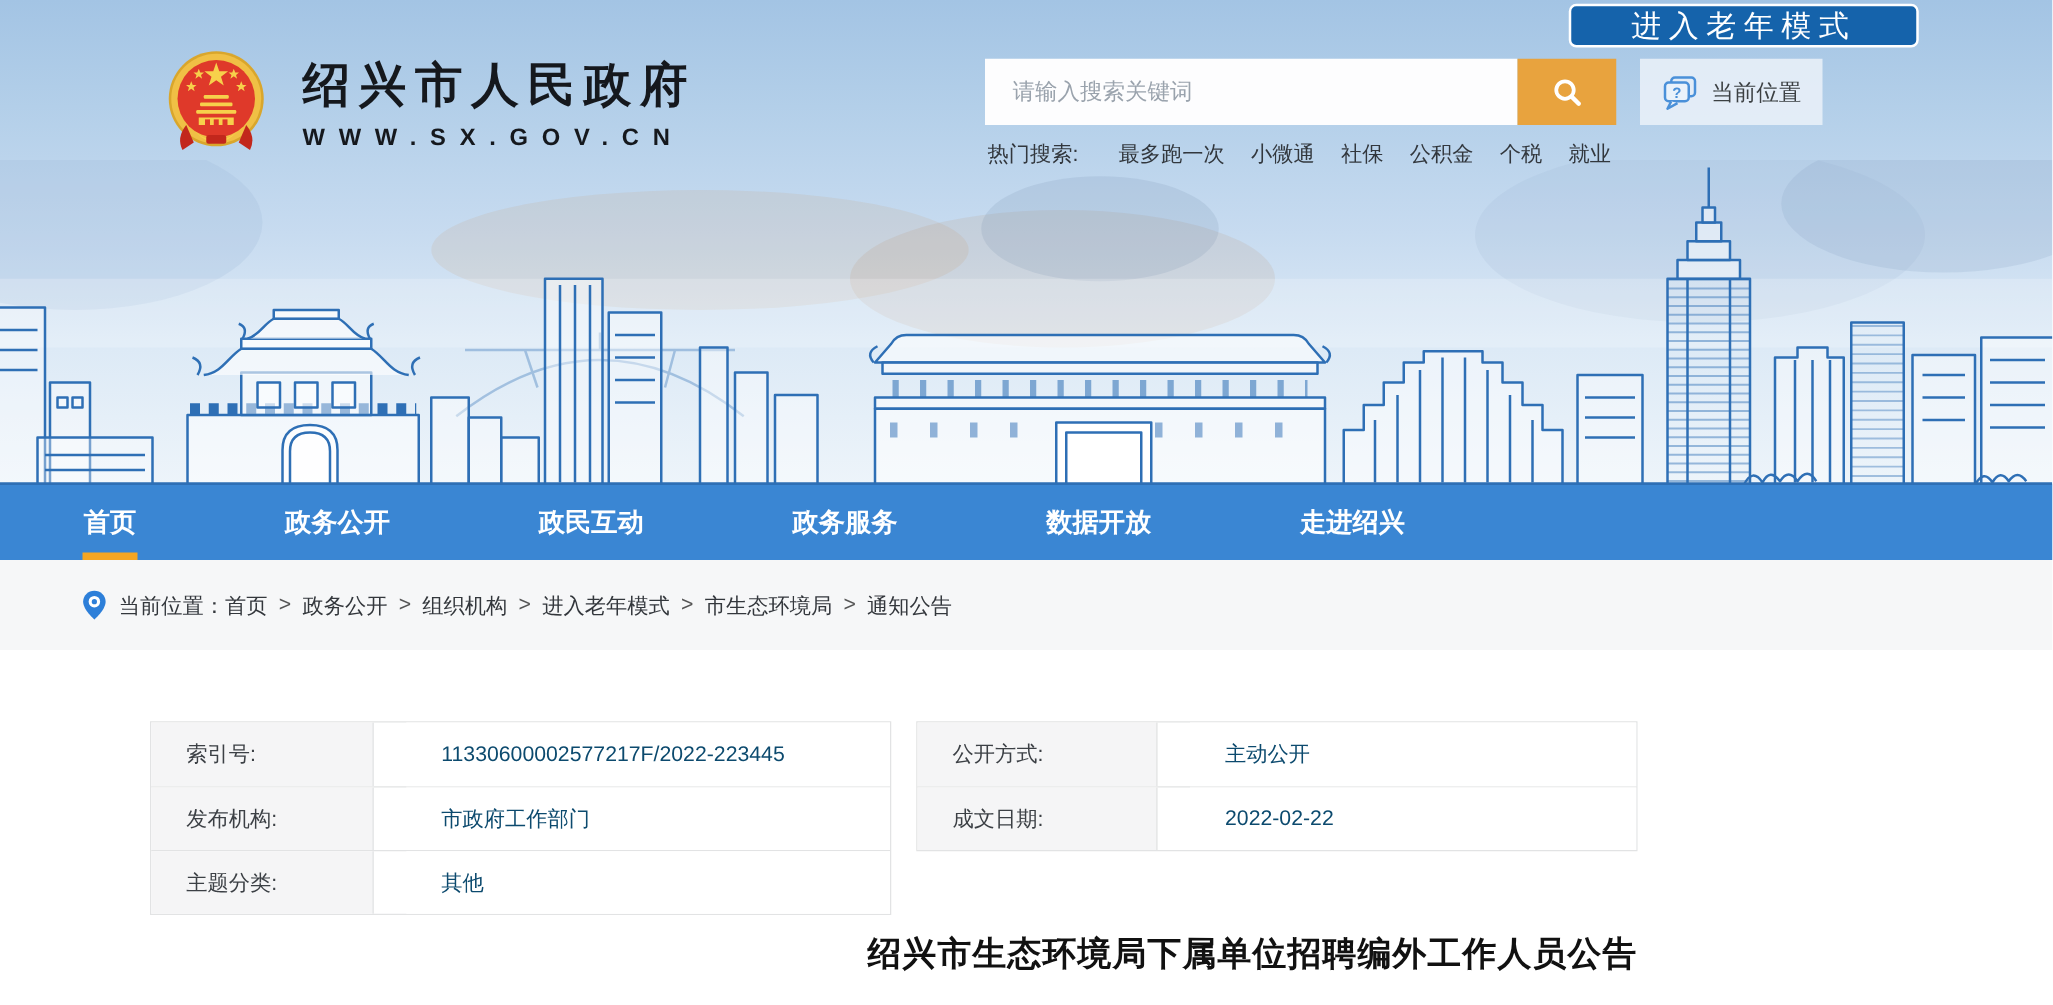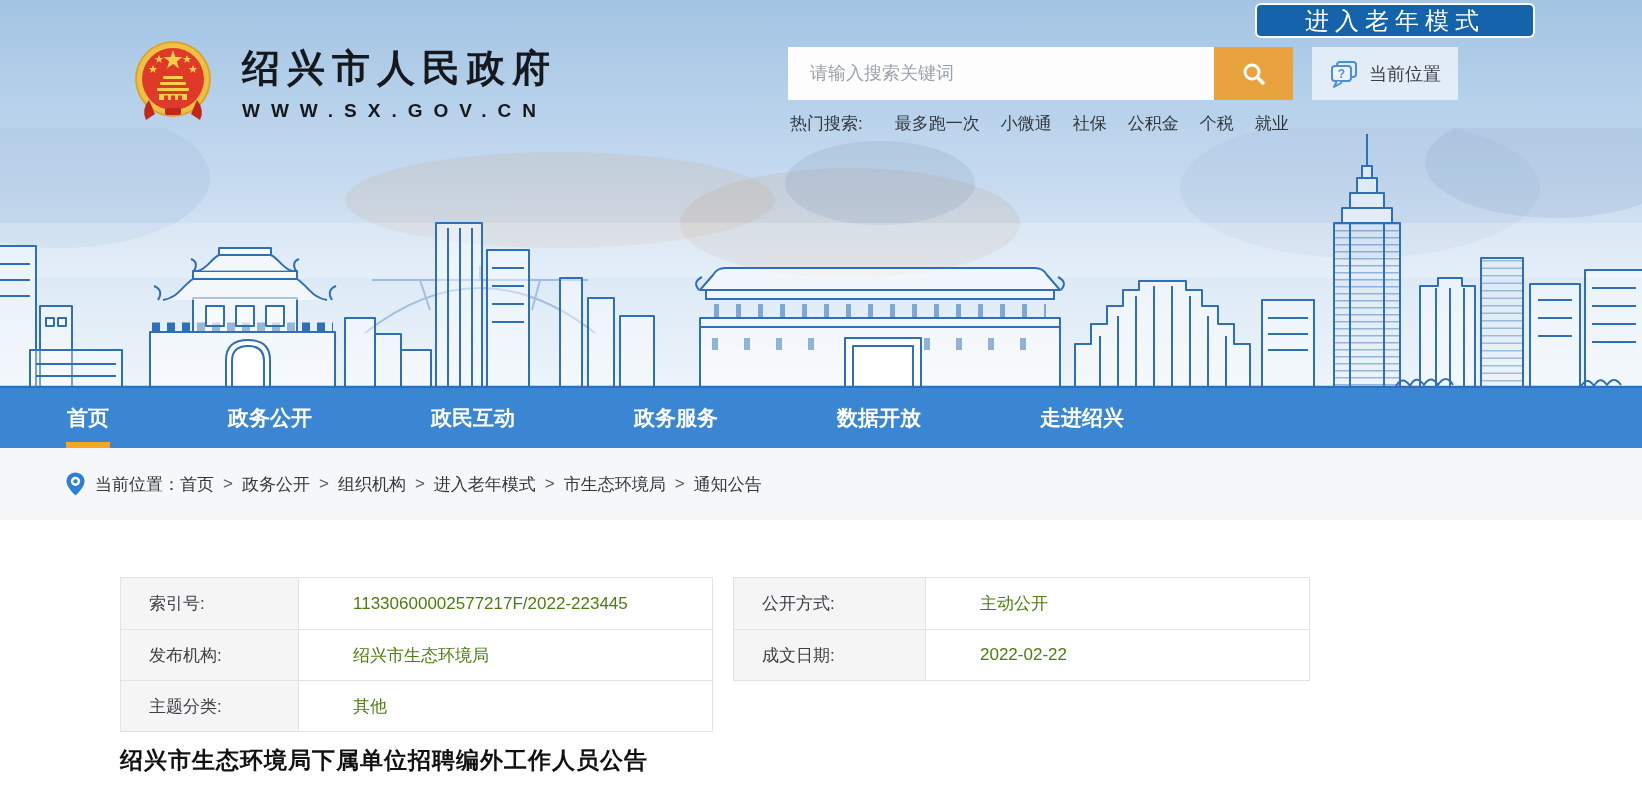--- a/index.html
+++ b/index.html
@@ -57,24 +57,24 @@
   .meta-wrap { display:flex; gap:20px; margin:57px 0 0 120px; width:1190px; }
   .meta-table { border:1px solid #e2e3e4; }
   .meta-table.left { width:593px; }
   .meta-table.right { width:577px; align-self:flex-start; }
   .meta-row { display:flex; height:51px;gap:26px; }
   .meta-row + .meta-row { border-top:1px solid #e2e3e4; }
   .meta-label { background:#f5f5f6; border-right:1px solid #e2e3e4; display:flex; align-items:center;
     padding-left:28px; font-size:17px; color:#3c4045; flex:none; }
   .meta-table.left .meta-label { width:178px; }
   .meta-table.right .meta-label { width:192px; }
-  .meta-value { flex:1; display:flex; align-items:center; padding-left:28px; font-size:17px; color:#4d7c0f; background:#fff; }
-
-  .article-title { width:1190px; margin:13px 0 0 120px; text-align:left;
-    font-size:23px; font-weight:bold; color:#111; letter-spacing:1px; }
+  .meta-value { flex:1; display:flex; align-items:center; padding-left:28px; font-size:17px; color:#0c4a6e; background:#fff; }
+
+  .article-title { width:1190px; margin:13px 0 0 120px; text-align:right;
+    font-size:27px; font-weight:bold; color:#111; letter-spacing:1px; }
 </style>
 </head>
 <body>
 
 <div class="banner">
 
   <svg class="skyline" viewBox="0 0 1642 260" fill="none" stroke="#2e6fb5" stroke-width="2" stroke-linejoin="round">
 
     <g stroke="none">
       <ellipse cx="60" cy="50" rx="150" ry="70" fill="#9db6d4" opacity="0.22"></ellipse>
@@ -320,21 +320,21 @@
 
 <div class="content">
   <div class="meta-wrap">
     <div class="meta-table left">
       <div class="meta-row">
         <div class="meta-label">索引号:</div>
         <div class="meta-value">11330600002577217F/2022-223445</div>
       </div>
       <div class="meta-row">
         <div class="meta-label">发布机构:</div>
-        <div class="meta-value">绍兴市生态环境局</div>
+        <div class="meta-value">市政府工作部门</div>
       </div>
       <div class="meta-row">
         <div class="meta-label">主题分类:</div>
         <div class="meta-value">其他</div>
       </div>
     </div>
     <div class="meta-table right">
       <div class="meta-row">
         <div class="meta-label">公开方式:</div>
         <div class="meta-value">主动公开</div>

